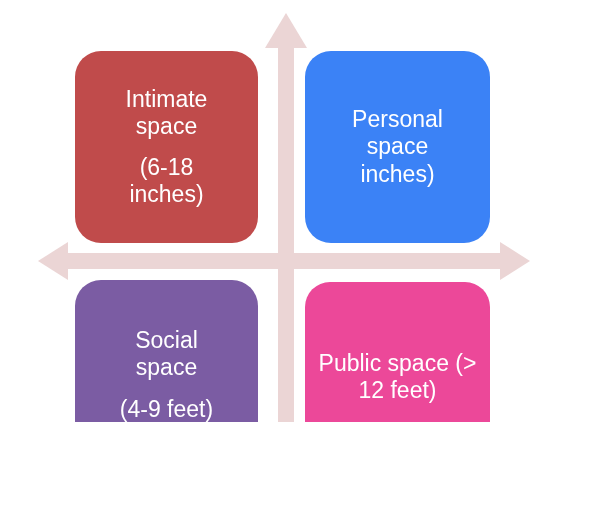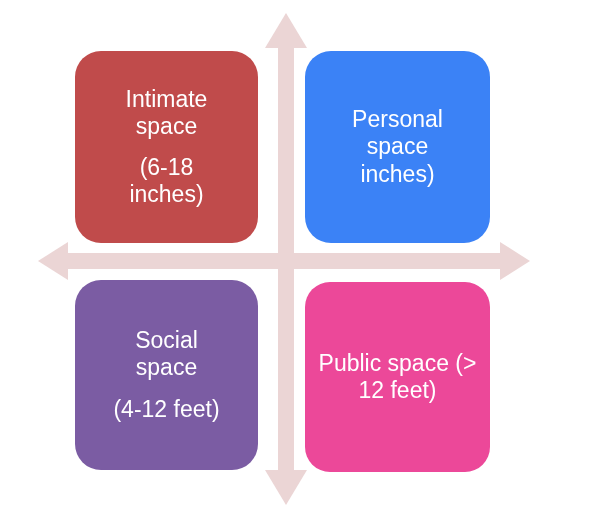--- a/index.html
+++ b/index.html
@@ -6,21 +6,21 @@
     margin: 0;
     padding: 0;
     background: #ffffff;
   }
   body {
     font-family: "Liberation Sans", sans-serif;
   }
   #canvas {
     position: relative;
     width: 600px;
-    height: 514px;
+    height: 422px;
     background: #ffffff;
     overflow: hidden;
   }
   #axes {
     position: absolute;
     left: 0;
     top: 0;
     width: 600px;
     height: 514px;
   }
@@ -103,20 +103,20 @@
 
   <div class="quad" id="q-personal" style="background: #3b82f6;">
     <span class="line-title">Personal</span>
     <span class="line-title">space</span>
     <span class="line-title">inches)</span>
   </div>
 
   <div class="quad" id="q-social" style="background: rgb(123, 92, 163);">
     <span class="line-title">Social</span>
     <span class="line-title">space</span>
-    <span class="line-range">(4-12 feet)</span>
+    <span class="line-range">(4-9 feet)</span>
   </div>
 
   <div class="quad single" id="q-public" style="background: #ec4899; border-radius: 25px;">
     <span class="line-title">Public space (&gt; 12 feet)</span>
   </div>
 
 </div>
 
 </body></html>

